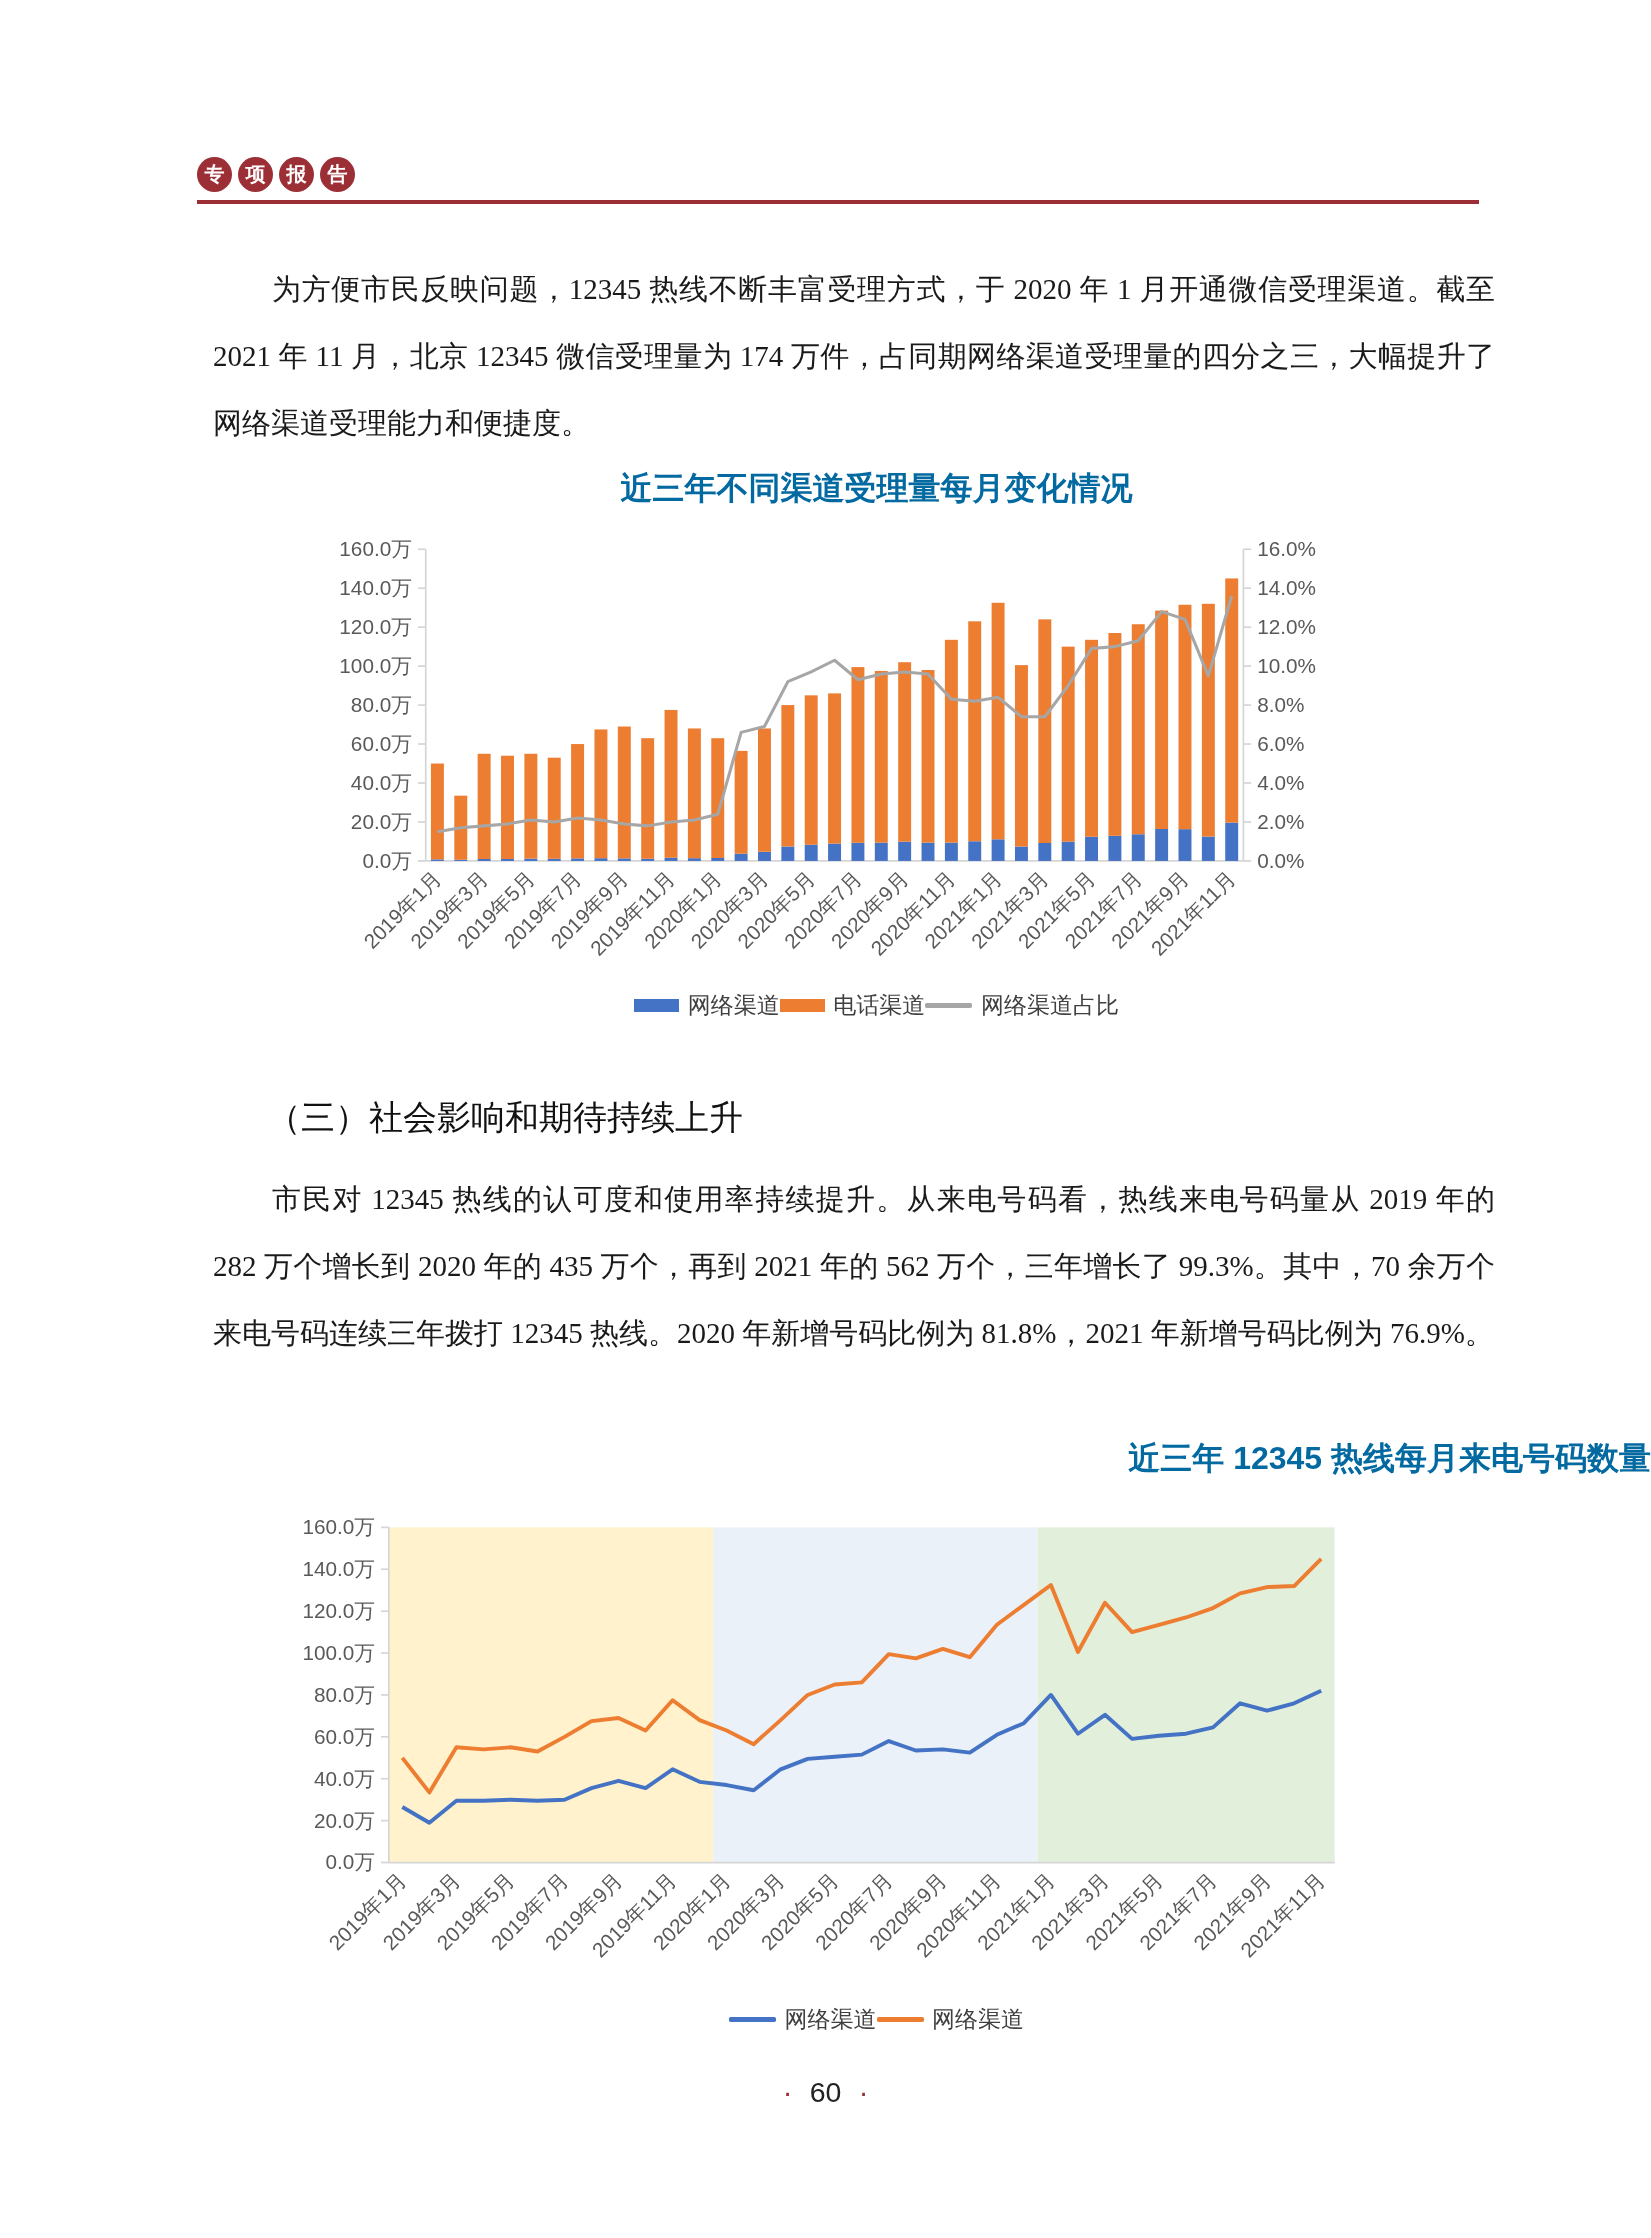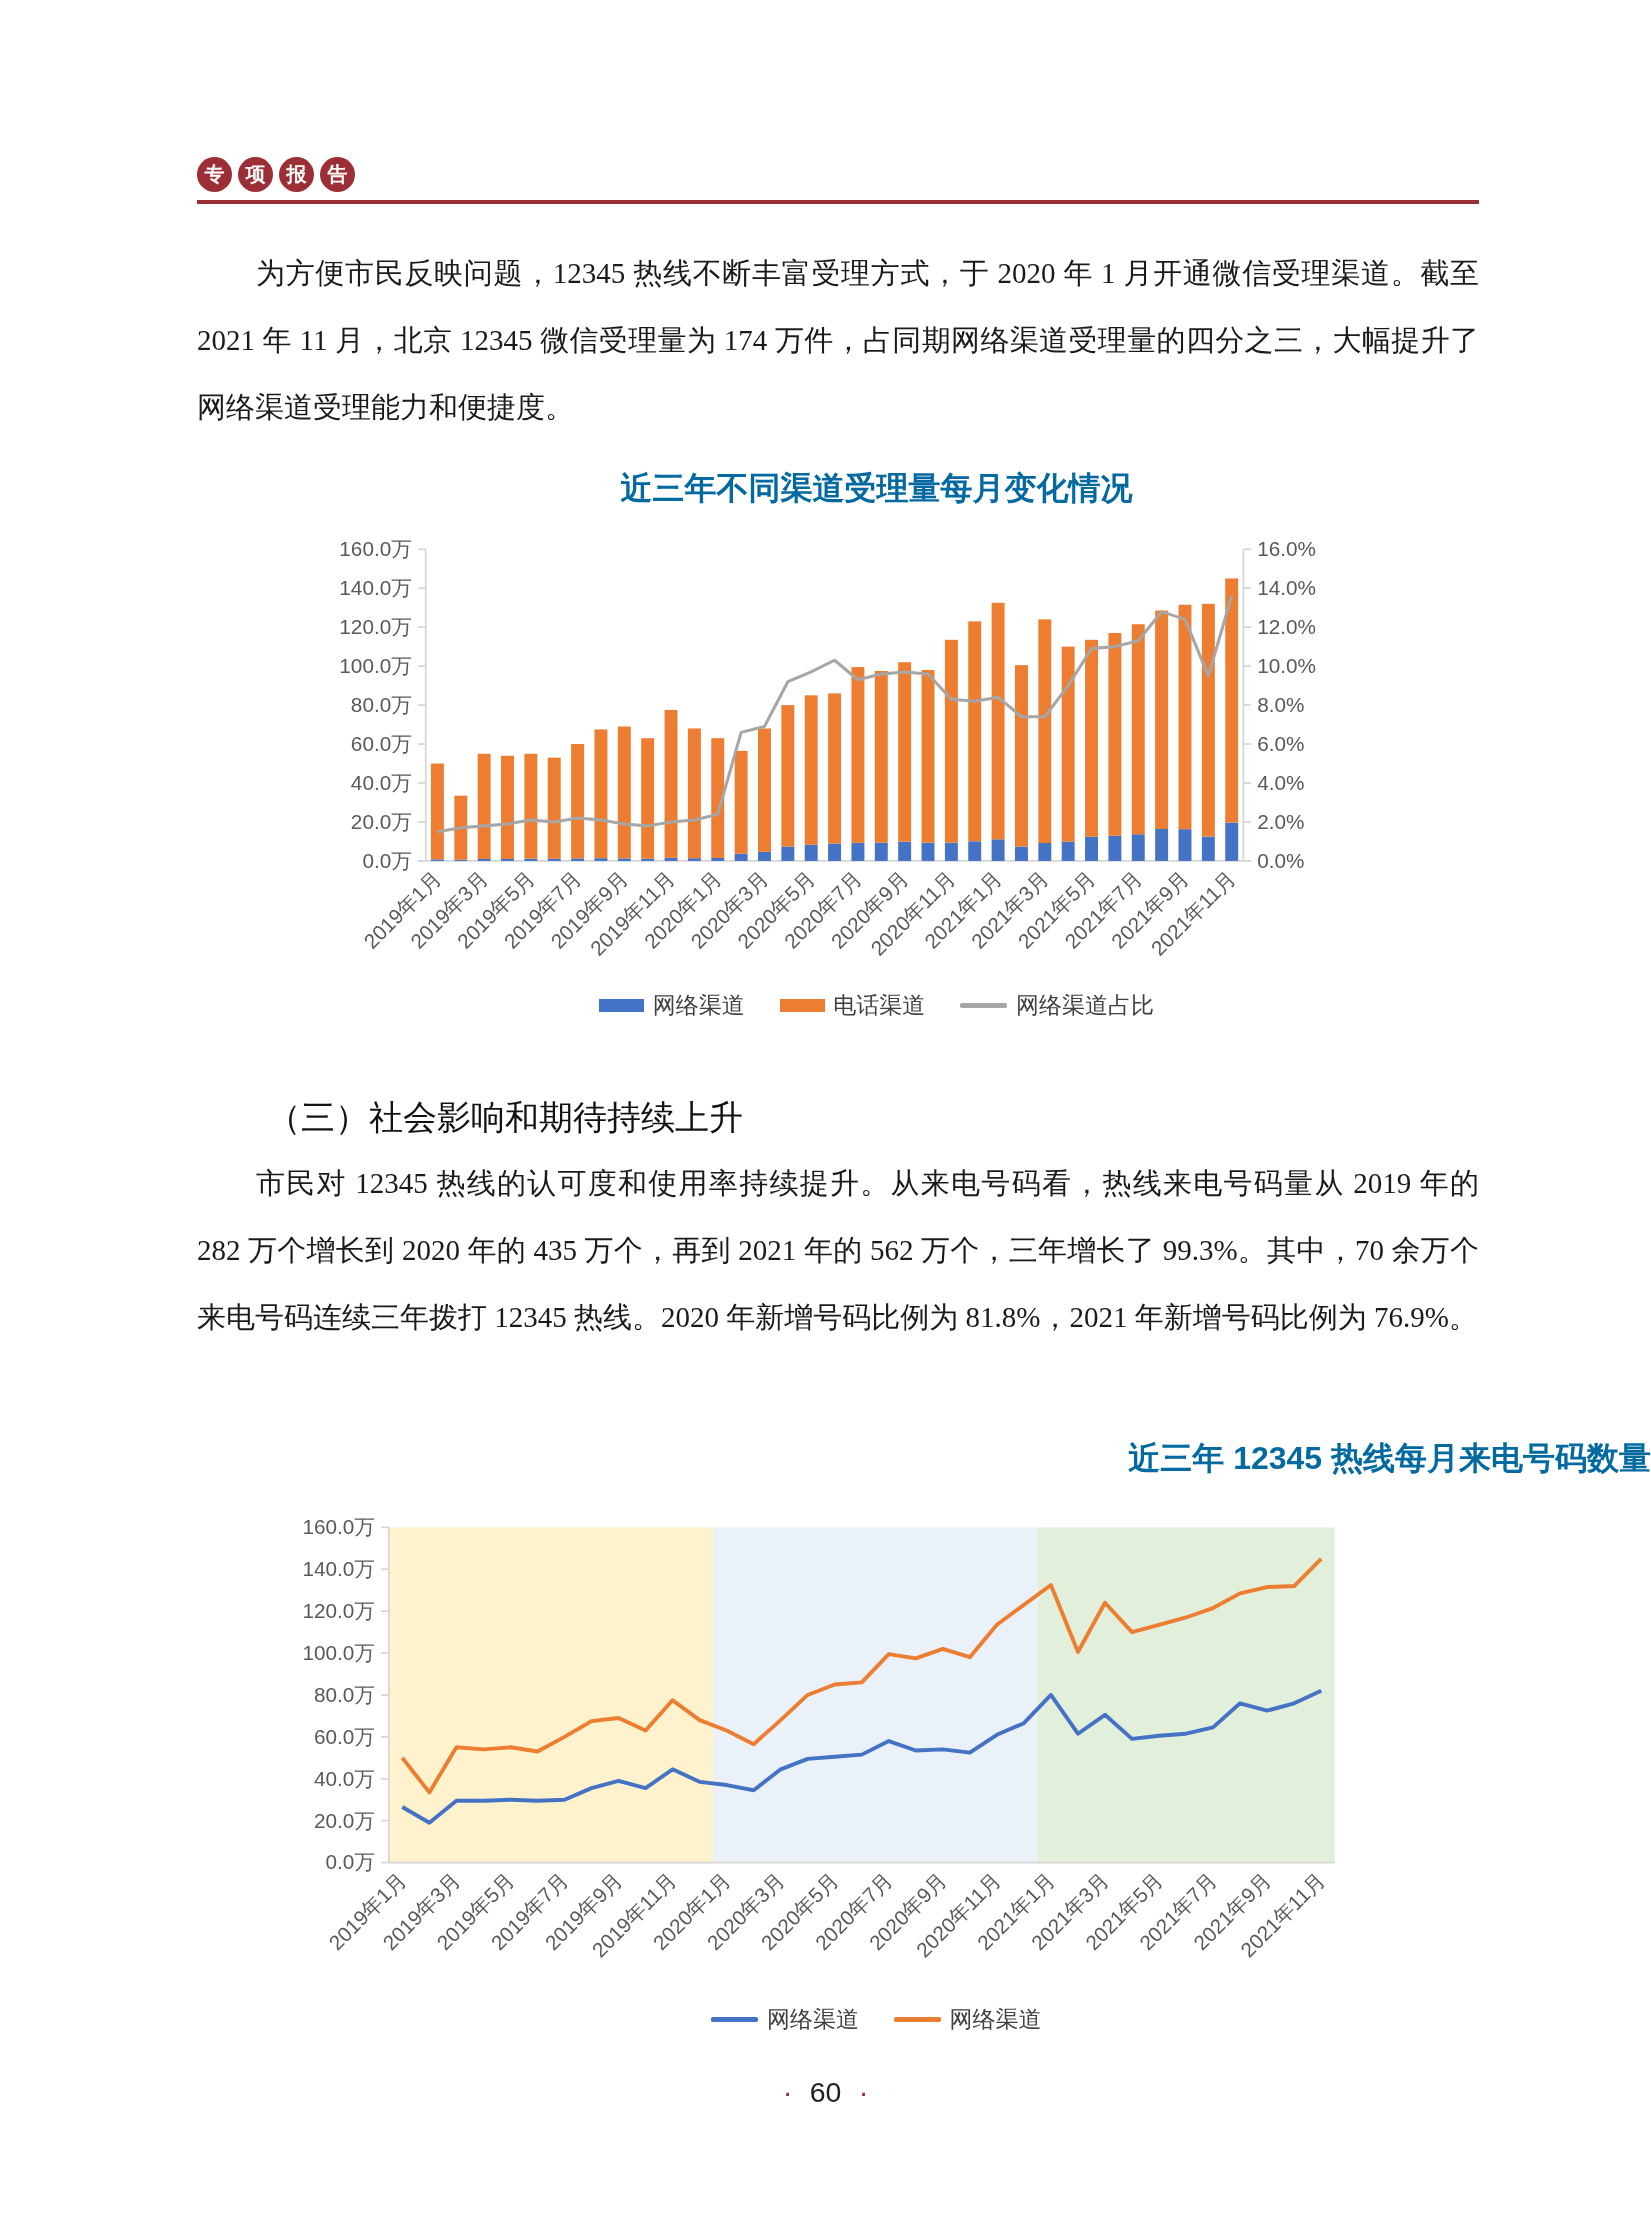--- a/index.html
+++ b/index.html
@@ -12,21 +12,21 @@
   .badges{position:absolute;left:197px;top:157px;display:flex;gap:6px;}
   .badge{
     width:35px;height:35px;border-radius:50%;
     display:flex;align-items:center;justify-content:center;
     color:#fff;font-family:"Liberation Sans","DejaVu Sans",sans-serif;
     font-weight:700;font-size:20px;
   }
   .header-rule{position:absolute;left:197px;top:200px;width:1282px;height:4.3px;}
   
   .body-text{
-    position:absolute;left:197px;width:1282px;margin:0;
+    position:absolute;left:197px;width:1282px;margin:16px;
     font-size:29px;line-height:67px;text-align:justify;text-indent:59px;
   }
   .p1{top:240px;}
   .p2{top:1150px;}
   .section-heading{
     position:absolute;left:197px;top:1087px;width:1282px;margin:8px;
     padding-left:62px;font-family:"Liberation Sans","DejaVu Sans",sans-serif;
     font-weight:400;font-size:34px;color:#111;
   }
   
@@ -36,21 +36,21 @@
     font-weight:700;font-size:32px;color:#0369a1;
   }
   .c1-title{top:467px;}
   .c2-title{top:1437px;text-align:right;}
   svg.chart{position:absolute;}
   #chart1-svg{left:285px;top:511px;width:1062px;height:484px;}
   #chart2-svg{left:242px;top:1503px;width:1192px;height:510px;}
   
   .legend{
     position:absolute;left:102px;width:1549px;display:flex;
-    justify-content:center;align-items:center;gap:35px;
+    justify-content:center;align-items:center;
     font-family:"Liberation Sans","DejaVu Sans",sans-serif;
     font-size:23px;color:#404040;
   }
   #chart1-legend{top:990px;}
   #chart2-legend{top:2004px;}
   .legend-item{display:flex;align-items:center;gap:8.6px;}
   .sw-bar{width:45px;height:13px;display:inline-block;}
   .sw-line{width:47px;height:4.3px;display:inline-block;border-radius:1.7px;}
   
   .footer{

